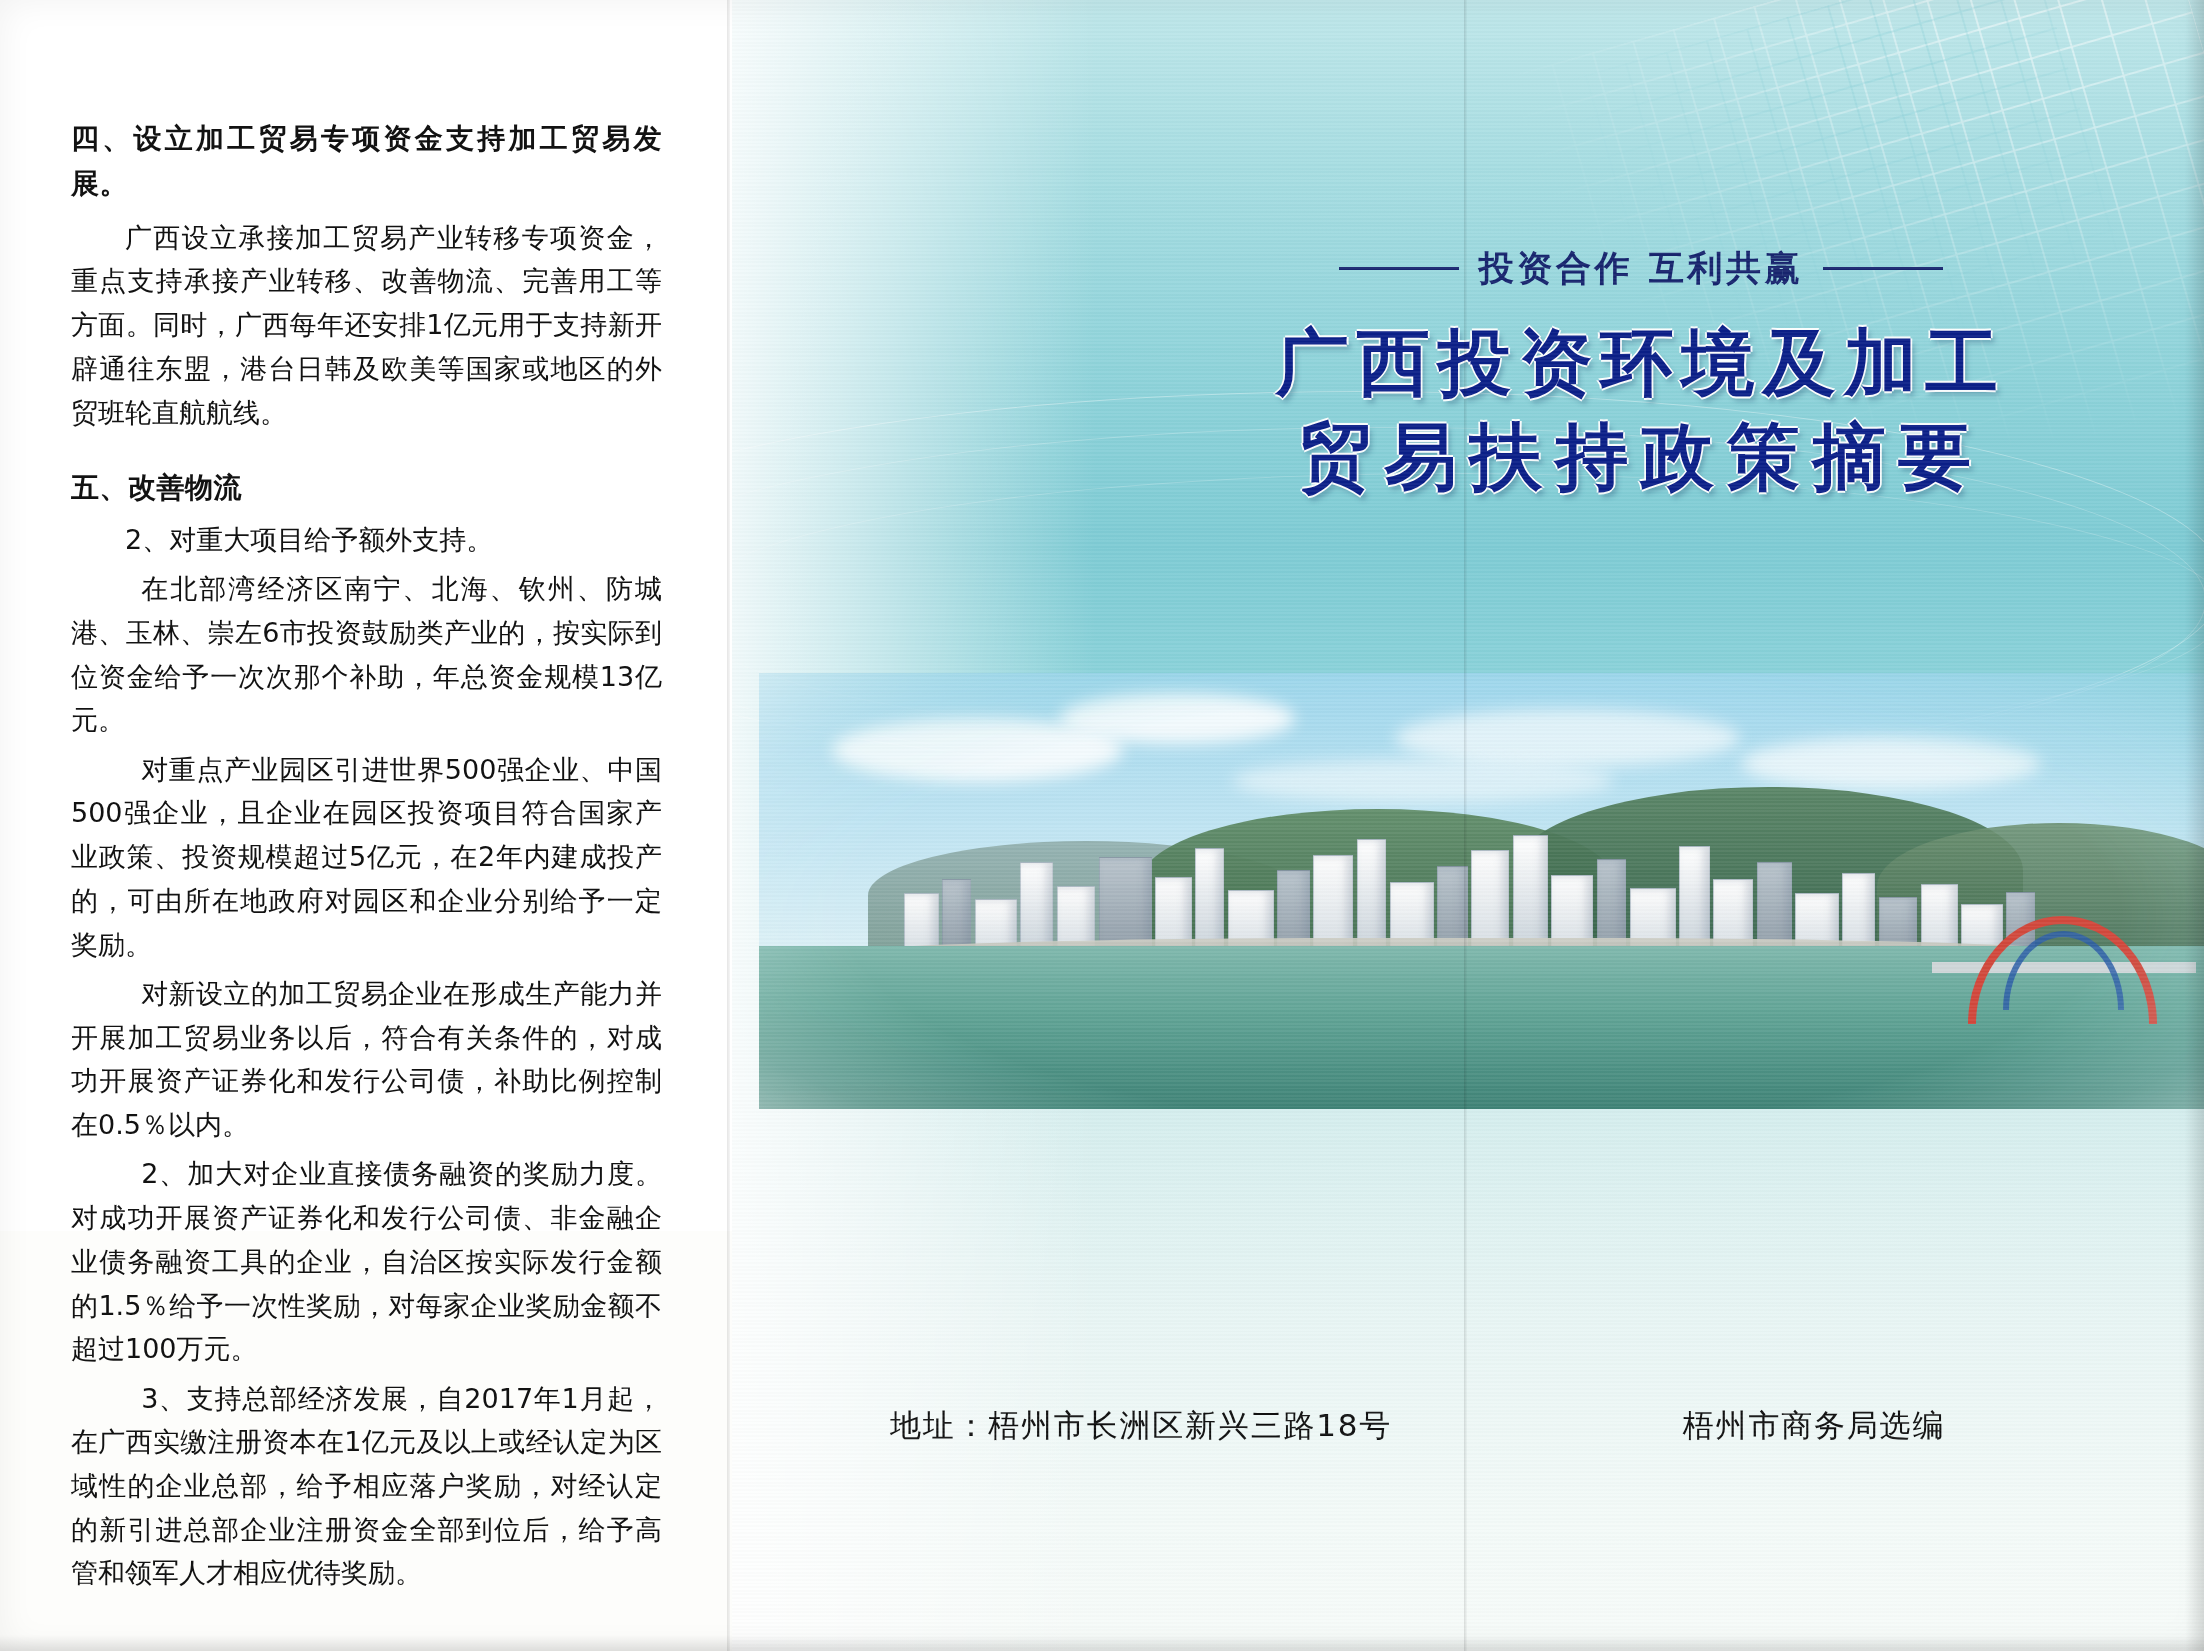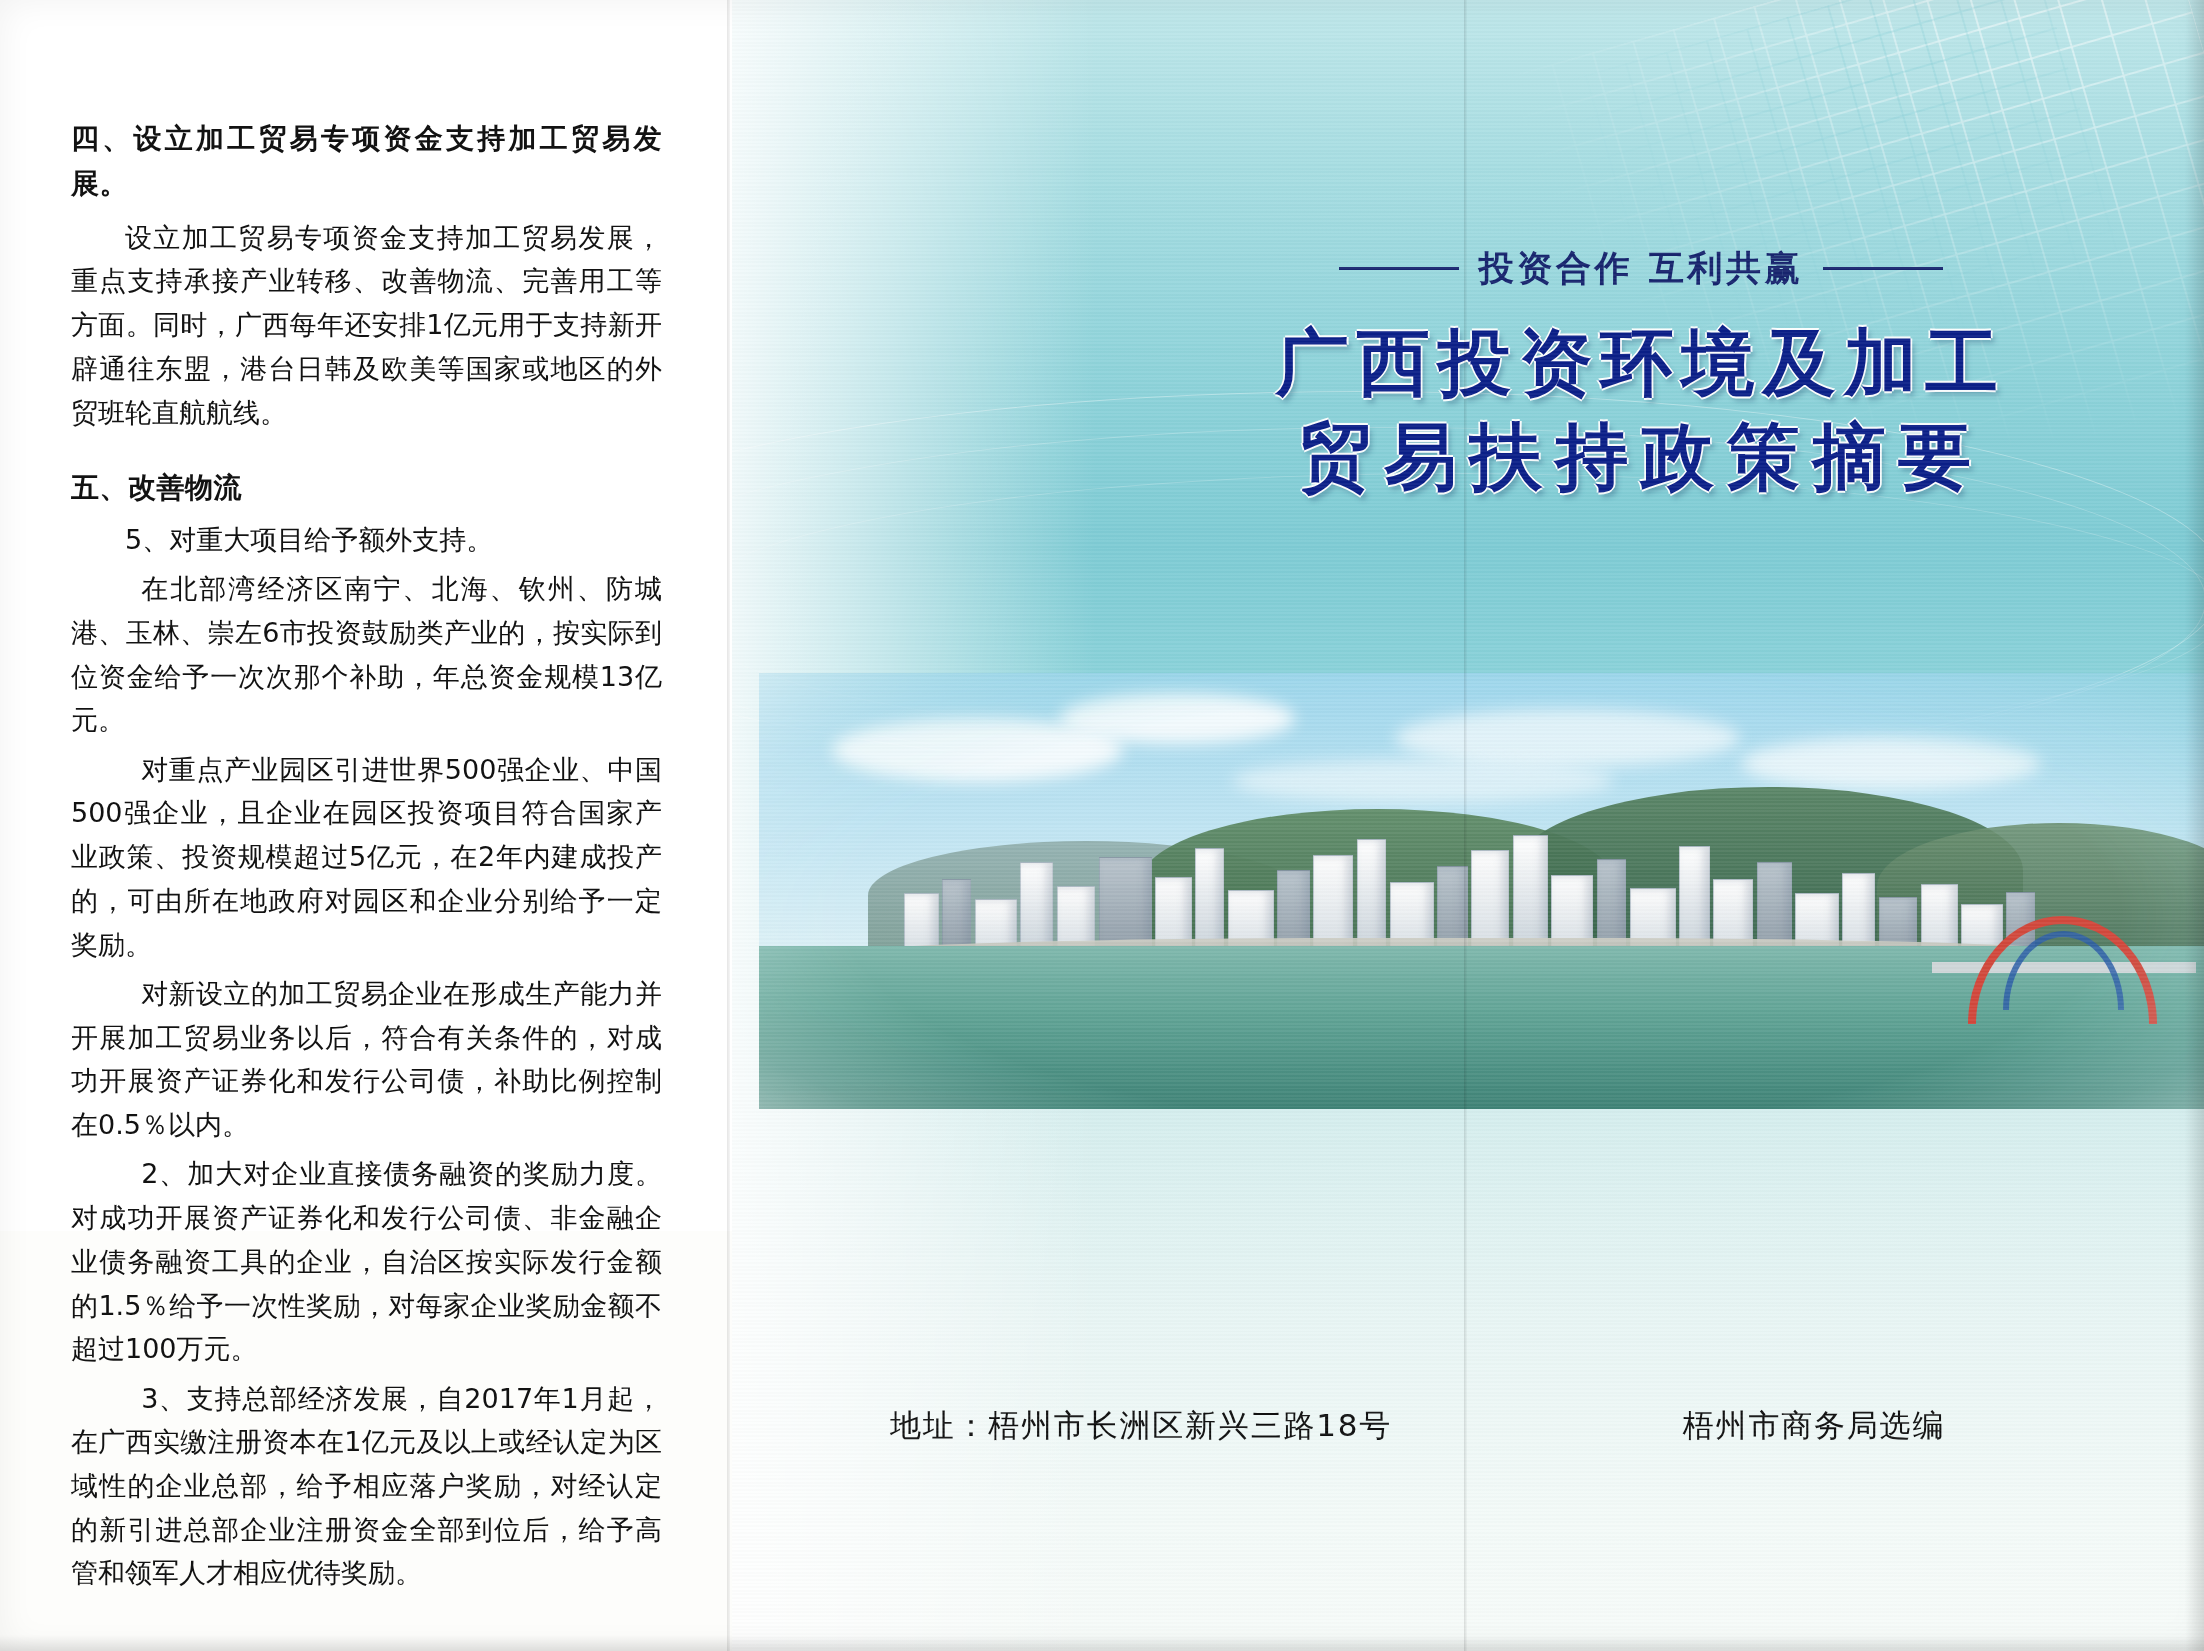--- a/index.html
+++ b/index.html
@@ -257,24 +257,24 @@
   }
 </style>
 </head>
 <body>
 
 <div class="page">
 
   <div class="left-panel">
     <div class="left-col">
       <p class="heading">四、设立加工贸易专项资金支持加工贸易发展。</p>
-      <p class="para">设立加工贸易专项资金支持加工贸易发展，重点支持承接产业转移、改善物流、完善用工等方面。同时，广西每年还安排1亿元用于支持新开辟通往东盟，港台日韩及欧美等国家或地区的外贸班轮直航航线。</p>
+      <p class="para">广西设立承接加工贸易产业转移专项资金，重点支持承接产业转移、改善物流、完善用工等方面。同时，广西每年还安排1亿元用于支持新开辟通往东盟，港台日韩及欧美等国家或地区的外贸班轮直航航线。</p>
 
       <p class="heading2">五、改善物流</p>
-      <p class="para">5、对重大项目给予额外支持。</p>
+      <p class="para">2、对重大项目给予额外支持。</p>
       <p class="para sub">在北部湾经济区南宁、北海、钦州、防城港、玉林、崇左6市投资鼓励类产业的，按实际到位资金给予一次次那个补助，年总资金规模13亿元。</p>
       <p class="para sub">对重点产业园区引进世界500强企业、中国500强企业，且企业在园区投资项目符合国家产业政策、投资规模超过5亿元，在2年内建成投产的，可由所在地政府对园区和企业分别给予一定奖励。</p>
       <p class="para sub">对新设立的加工贸易企业在形成生产能力并开展加工贸易业务以后，符合有关条件的，对成功开展资产证券化和发行公司债，补助比例控制在0.5％以内。</p>
       <p class="para sub">2、加大对企业直接债务融资的奖励力度。对成功开展资产证券化和发行公司债、非金融企业债务融资工具的企业，自治区按实际发行金额的1.5％给予一次性奖励，对每家企业奖励金额不超过100万元。</p>
       <p class="para sub">3、支持总部经济发展，自2017年1月起，在广西实缴注册资本在1亿元及以上或经认定为区域性的企业总部，给予相应落户奖励，对经认定的新引进总部企业注册资金全部到位后，给予高管和领军人才相应优待奖励。</p>
     </div>
   </div>
 
   <div class="fold f1"></div>
 

